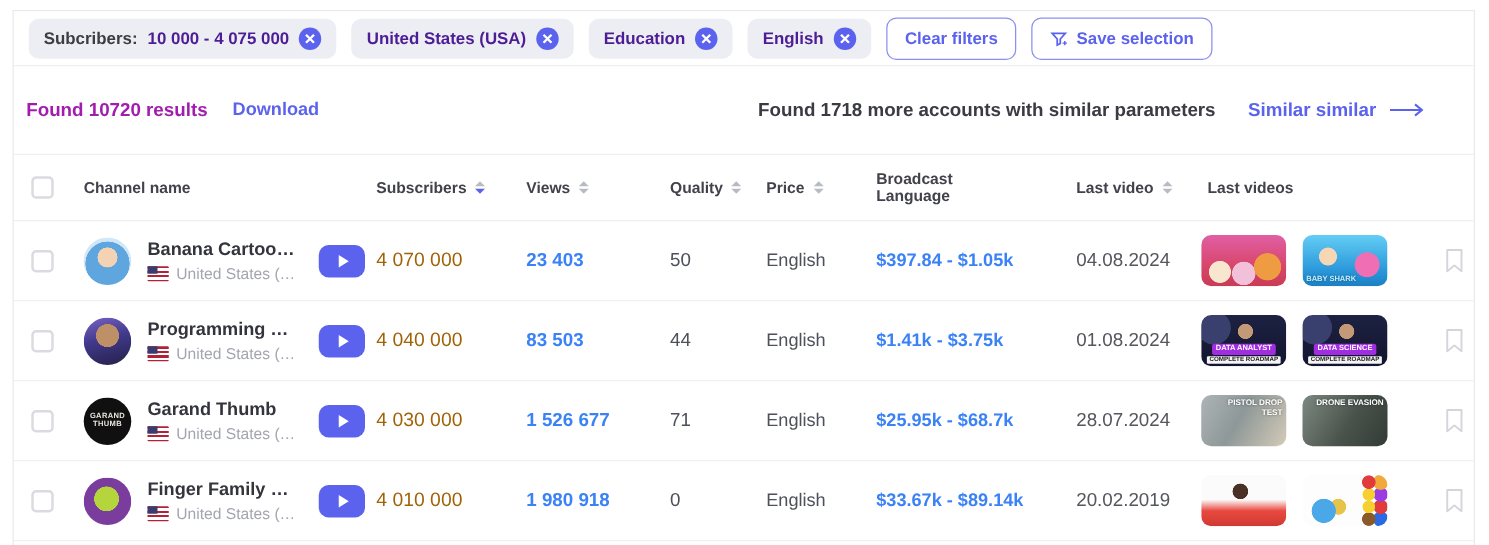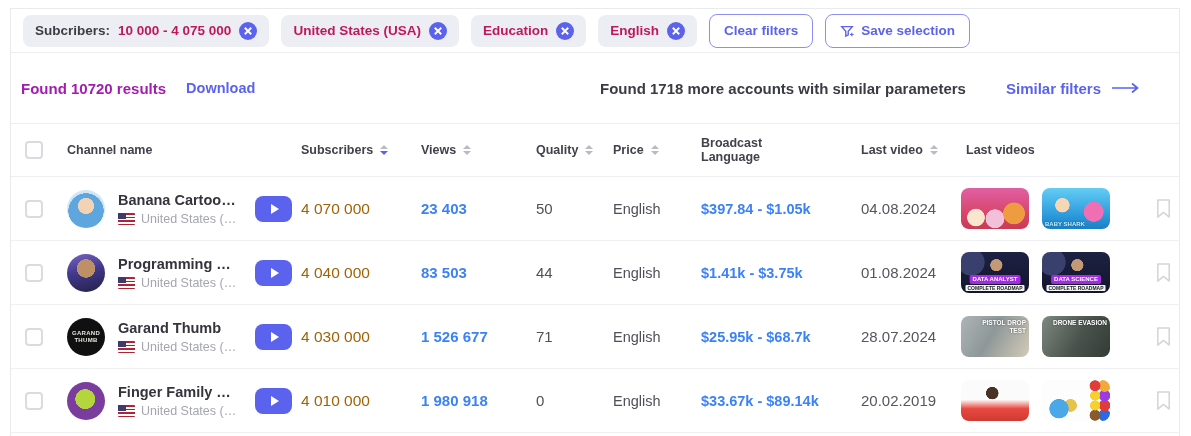--- a/index.html
+++ b/index.html
@@ -6,36 +6,36 @@
   html,body { width:1191px; height:436px; overflow:hidden; background:#fff;
     font-family:"Liberation Sans", sans-serif; }
   .panel { margin:8px 0 0 10px; width:1170px; border:1px solid #e8eaef; border-bottom:none; background:#fff; }
 
   
   .filterbar { height:44px; display:flex; align-items:center; gap:12px; padding:0 12px;
     border-bottom:1px solid #edeff3; }
   .chip { display:inline-flex; align-items:center; gap:8px; height:32px; padding:0 12px;
     background:#edeef3; border-radius:8px; font-size:13.5px; font-weight:700; white-space:nowrap; }
   .chip .pfx { color:#3c3d45; }
-  .chip .val { color:#be185d; }
+  .chip .val { color:#4c1d95; }
   .chip-x { width:18px; height:18px; border-radius:50%; background:#5b63ee; display:inline-flex;
     align-items:center; justify-content:center; cursor:pointer; flex:none; }
   .chip-x svg { width:8px; height:8px; stroke:#fff; stroke-width:2.4; }
   .obtn { display:inline-flex; align-items:center; gap:7px; height:34px; padding:0 14px;
     background:#fff; border:1px solid #8b90f0; border-radius:8px; color:#5b63ee;
     font-size:13.5px; font-weight:700; cursor:pointer; white-space:nowrap; }
   .obtn svg { width:14px; height:14px; stroke:#5b63ee; stroke-width:1.6; fill:none; }
 
   
   .resultsbar { height:70px; display:flex; align-items:center; justify-content:space-between;
     padding:0 40px 0 10px; }
   .res-left { display:flex; align-items:center; gap:20px; }
   .found { font-size:15px; font-weight:700; color:#a21caf; }
   .dl { font-size:14.5px; font-weight:700; color:#5b63ee; cursor:pointer; }
-  .res-right { display:flex; align-items:flex-end; gap:40px; }
+  .res-right { display:flex; align-items:flex-end; gap:26px; }
   .more { font-size:15px; font-weight:700; color:#3a3b43; }
   .similar { display:inline-flex; align-items:center; gap:10px; font-size:15px; font-weight:700;
     color:#5b63ee; cursor:pointer; }
   .similar svg { width:28px; height:12px; stroke:#5b63ee; stroke-width:1.7; fill:none; }
 
   
   .grid { display:grid;
     grid-template-columns:46px 188px 46px 120px 115px 77px 88px 160px 105px 190px 36px;
     align-items:center; }
   .thead { height:54px; border-top:1px solid #edeff3; border-bottom:1px solid #edeff3;
@@ -175,21 +175,21 @@
   </div>
 
   <div class="resultsbar">
     <div class="res-left">
       <span class="found">Found 10720 results</span>
       <span class="dl">Download</span>
     </div>
     <div class="res-right">
       <span class="more">Found 1718 more accounts with similar parameters</span>
       <span class="similar">
-        <span>Similar filters</span>
+        <span>Similar similar</span>
         <svg viewBox="0 0 28 12">
           <path d="M1 6 H26 M21 1.5 L26.5 6 L21 10.5"></path>
         </svg>
       </span>
     </div>
   </div>
 
   <div class="grid thead">
     <div class="hcell c-check">
         <div class="checkbox"></div>

